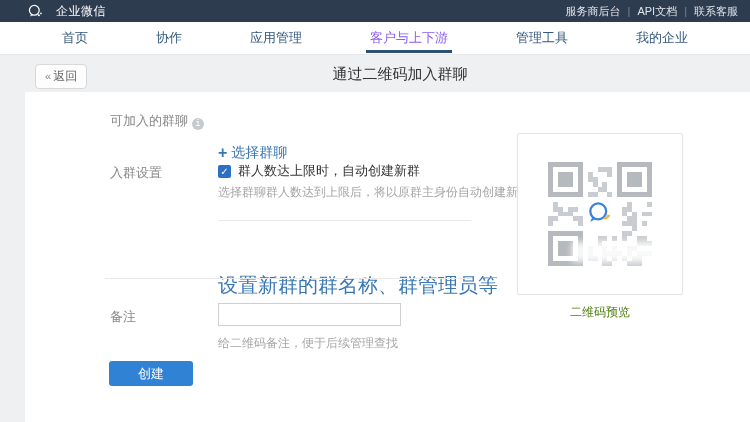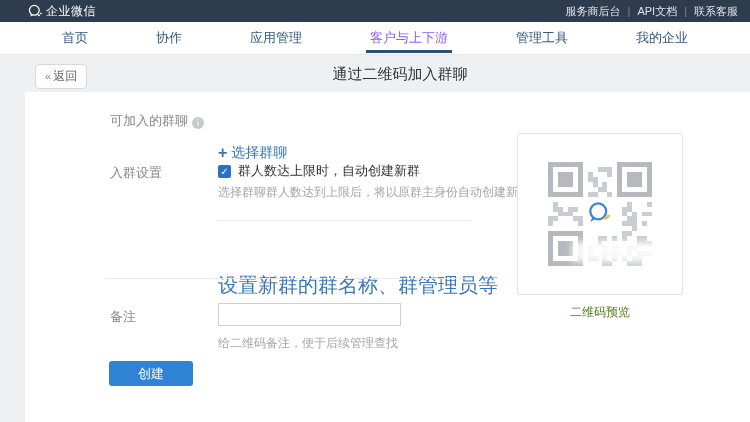--- a/index.html
+++ b/index.html
@@ -3,21 +3,21 @@
 <meta charset="utf-8">
 <style>
   * { margin:0; padding:0; box-sizing:border-box; }
   html,body { width:750px; height:422px; overflow:hidden; }
   body { font-family:"Liberation Sans","DejaVu Sans",sans-serif; background:#eff0f2; }
   .stage { position:relative; width:750px; height:422px; background:#eff0f2; }
 
   
   .topbar { position:absolute; left:0; top:0; width:750px; height:22px;
             background:#2e3c50; display:flex; align-items:center; color:#fff; }
-  .brand { display:flex; align-items:center; gap:4px; margin-left:28px; }
+  .brand { display:flex; align-items:center; gap:14px; margin-left:28px; }
   .brand-icon { width:14px; height:14px; display:inline-block; }
   .brand-text { font-size:12px; color:#ffffff; letter-spacing:0.5px; }
   .topbar-links { position:absolute; right:12px; top:0; height:22px;
                   display:flex; align-items:center; gap:7px; font-size:11px; color:#dfe4ea; }
   .topbar-links .tlink { cursor:pointer; }
   .topbar-links .sep { color:rgba(255,255,255,0.35); }
 
   
   .navbar { position:absolute; left:0; top:22px; width:750px; height:33px;
             background:#ffffff; border-bottom:1px solid #e7e8ea;
@@ -33,21 +33,21 @@
   .back-btn { position:absolute; left:35px; top:9px; font-size:12px; color:#666;
               background:#fdfdfd; border:1px solid #d8d8d8; border-radius:4px;
               padding:3px 9px; cursor:pointer; }
   .back-btn .chev { font-size:11px; color:#888; margin-right:2px; }
   .page-title { position:absolute; left:400px; top:10px; transform:translateX(-50%);
                 font-size:15px; color:#333; font-weight:500; white-space:nowrap; }
 
   
   .card { position:absolute; left:25px; top:92px; width:725px; height:330px; background:#ffffff; }
 
-  .form-label { position:absolute; font-size:13px; color:#888; }
+  .form-label { position:absolute; font-size:13px; color:#888;font-family:Liberation Mono, monospace; }
   .blue-link { font-size:13px; color:#3977b4; cursor:pointer; white-space:nowrap;margin-top:34px; }
   .plus { font-size:16px; font-weight:bold; margin-right:4px; vertical-align:-1px; }
   .info-icon { display:inline-block; width:12px; height:12px; border-radius:50%;
                background:#c7cacd; color:#fff; font-size:9px; line-height:12px;
                text-align:center; margin-left:4px; vertical-align:-1px; font-style:normal; }
 
   .checkbox-row { position:absolute; left:193px; top:70px; display:flex; align-items:center; }
   .checkbox { width:13px; height:13px; background:#2d6fc2; border-radius:2px;
               display:inline-flex; align-items:center; justify-content:center;
               color:#fff; font-size:10px; line-height:13px; cursor:pointer; }

